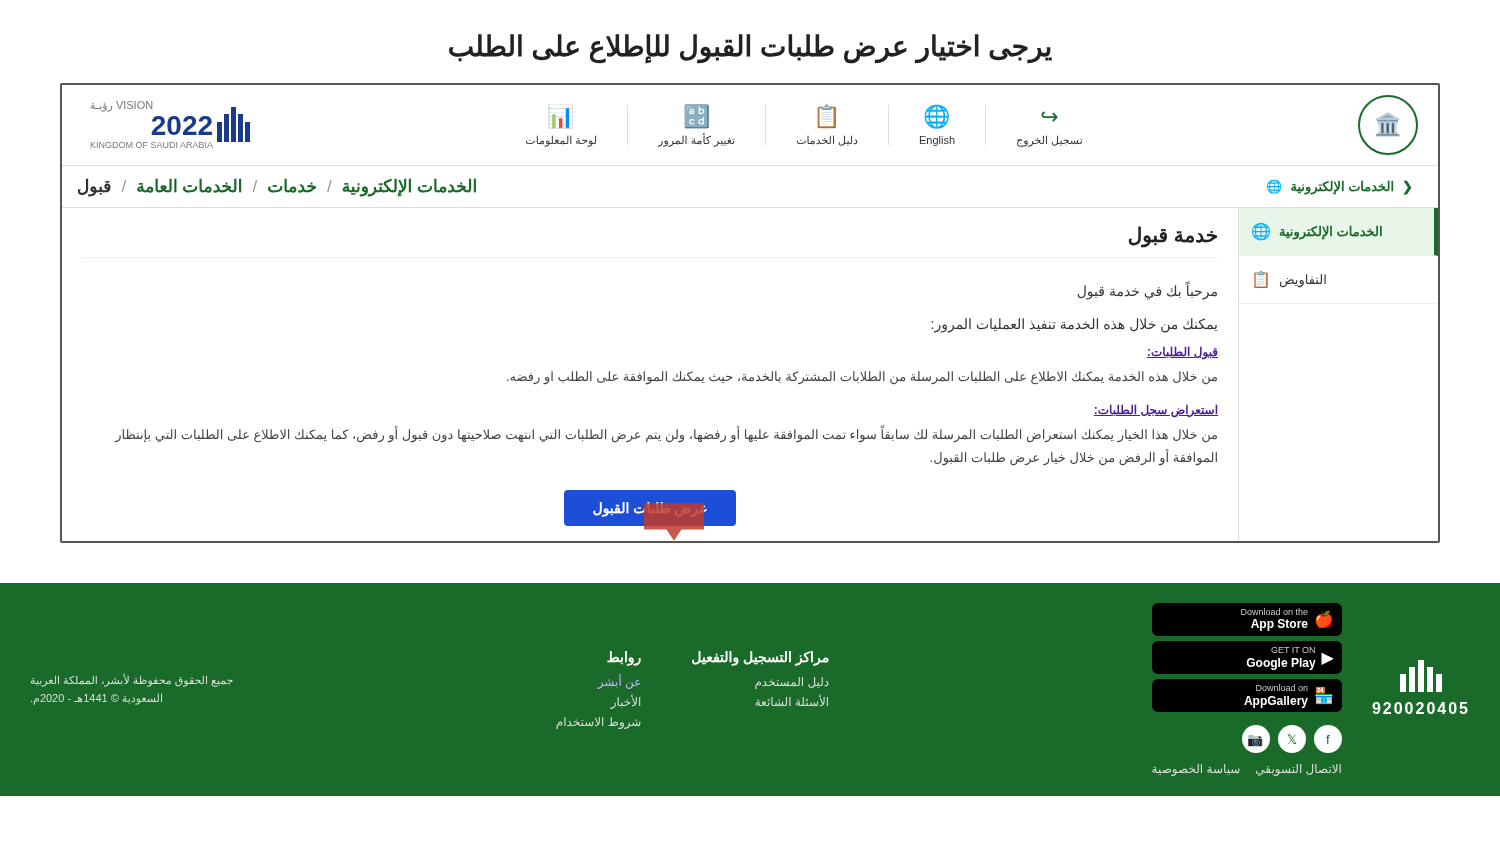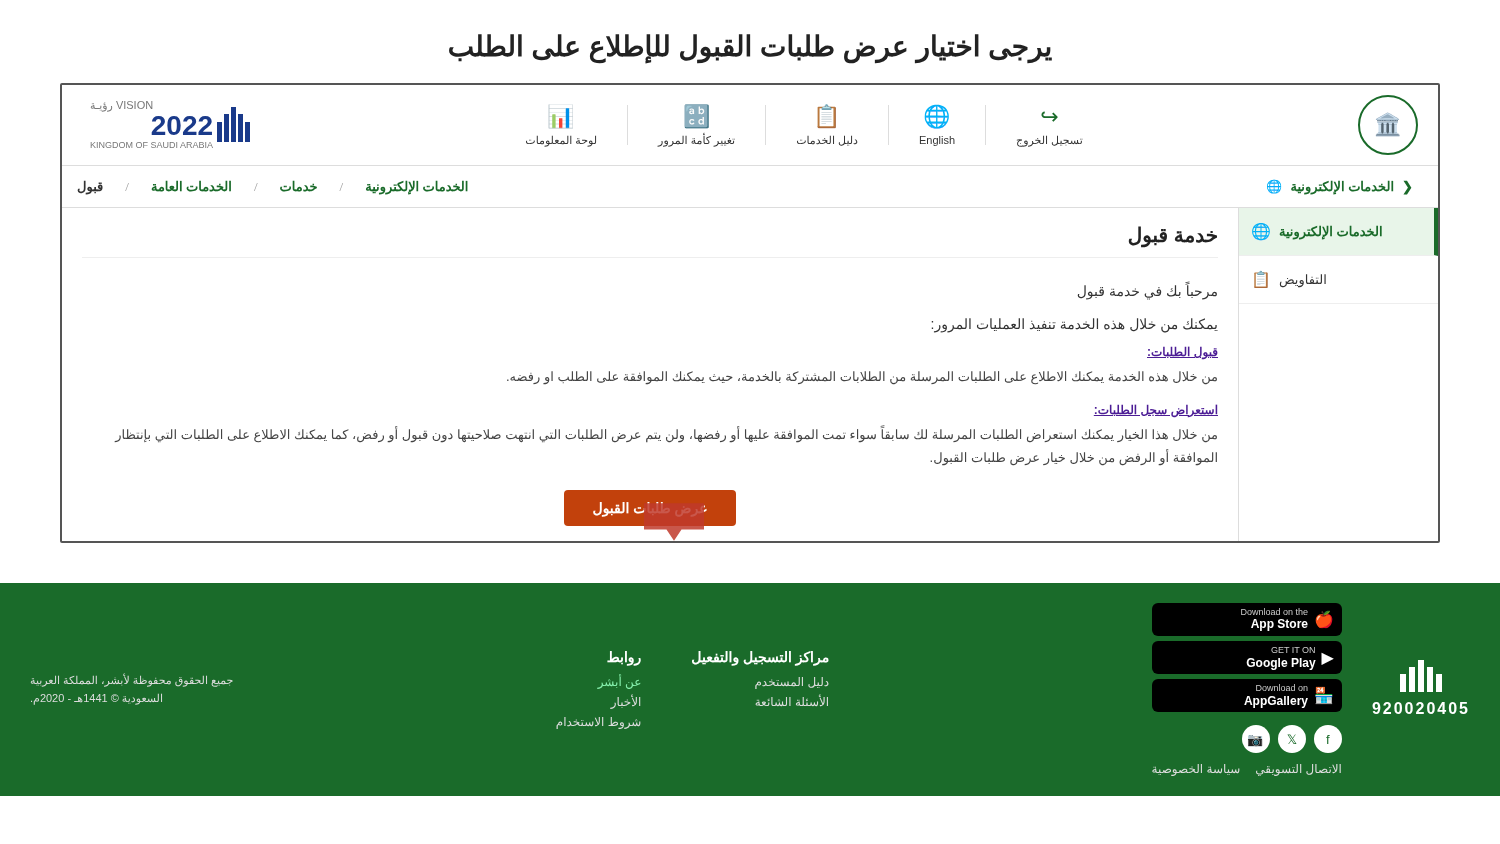--- a/index.html
+++ b/index.html
@@ -104,26 +104,25 @@
     .breadcrumb-area {
       display: flex;
       align-items: center;
       justify-content: space-between;
       padding: 8px 15px;
       border-bottom: 1px solid #ddd;
       background: #fff;
     }
     .breadcrumb {
       display: flex;
-      gap: 22px;
-      align-items: center;
-      font-size: 13px;
+      gap: 10px;
+      align-items: center;
+      font-size: 17px;
       color: #555;
       flex-direction: row-reverse;
-      font-family: Liberation Serif, serif;
     }
     .breadcrumb a {
       color: #1a6b2a;
       text-decoration: none;
       font-weight: 600;
     }
     .breadcrumb-sep {
       color: #999;
     }
     .breadcrumb-current {
@@ -212,21 +211,21 @@
       margin-bottom: 14px;
     }
     .action-buttons {
       display: flex;
       gap: 12px;
       justify-content: center;
       margin-top: 20px;
       position: relative;
     }
     .btn-primary {
-      background: #c2410c;
+      background: #1d4ed8;
       color: #fff;
       border: none;
       padding: 10px 28px;
       font-size: 14px;
       font-weight: 700;
       border-radius: 4px;
       cursor: pointer;
       font-family: inherit;
     }
     .btn-secondary {
@@ -502,21 +501,21 @@
     </div>
 
     <div class="footer-links">
       <div class="footer-col">
         <div class="footer-col-title">مراكز التسجيل والتفعيل</div>
         <span style="cursor:pointer;font-size:12px;color:#ddd;">دليل المستخدم</span>
         <span style="cursor:pointer;font-size:12px;color:#ddd;">الأسئلة الشائعة</span>
       </div>
       <div class="footer-col">
         <div class="footer-col-title">روابط</div>
-        <span style="cursor:pointer;font-size:12px;color:#86efac;">عن أبشر</span>
+        <span style="cursor:pointer;font-size:12px;color:#c4b5fd;">عن أبشر</span>
         <span style="cursor:pointer;font-size:12px;color:#ddd;">الأخبار</span>
         <span style="cursor:pointer;font-size:12px;color:#ddd;">شروط الاستخدام</span>
       </div>
     </div>
 
     <div class="footer-right">
       <div>جميع الحقوق محفوظة لأبشر، المملكة العربية</div>
       <div>السعودية © 1441هـ - 2020م.</div>
     </div>
   </div>

